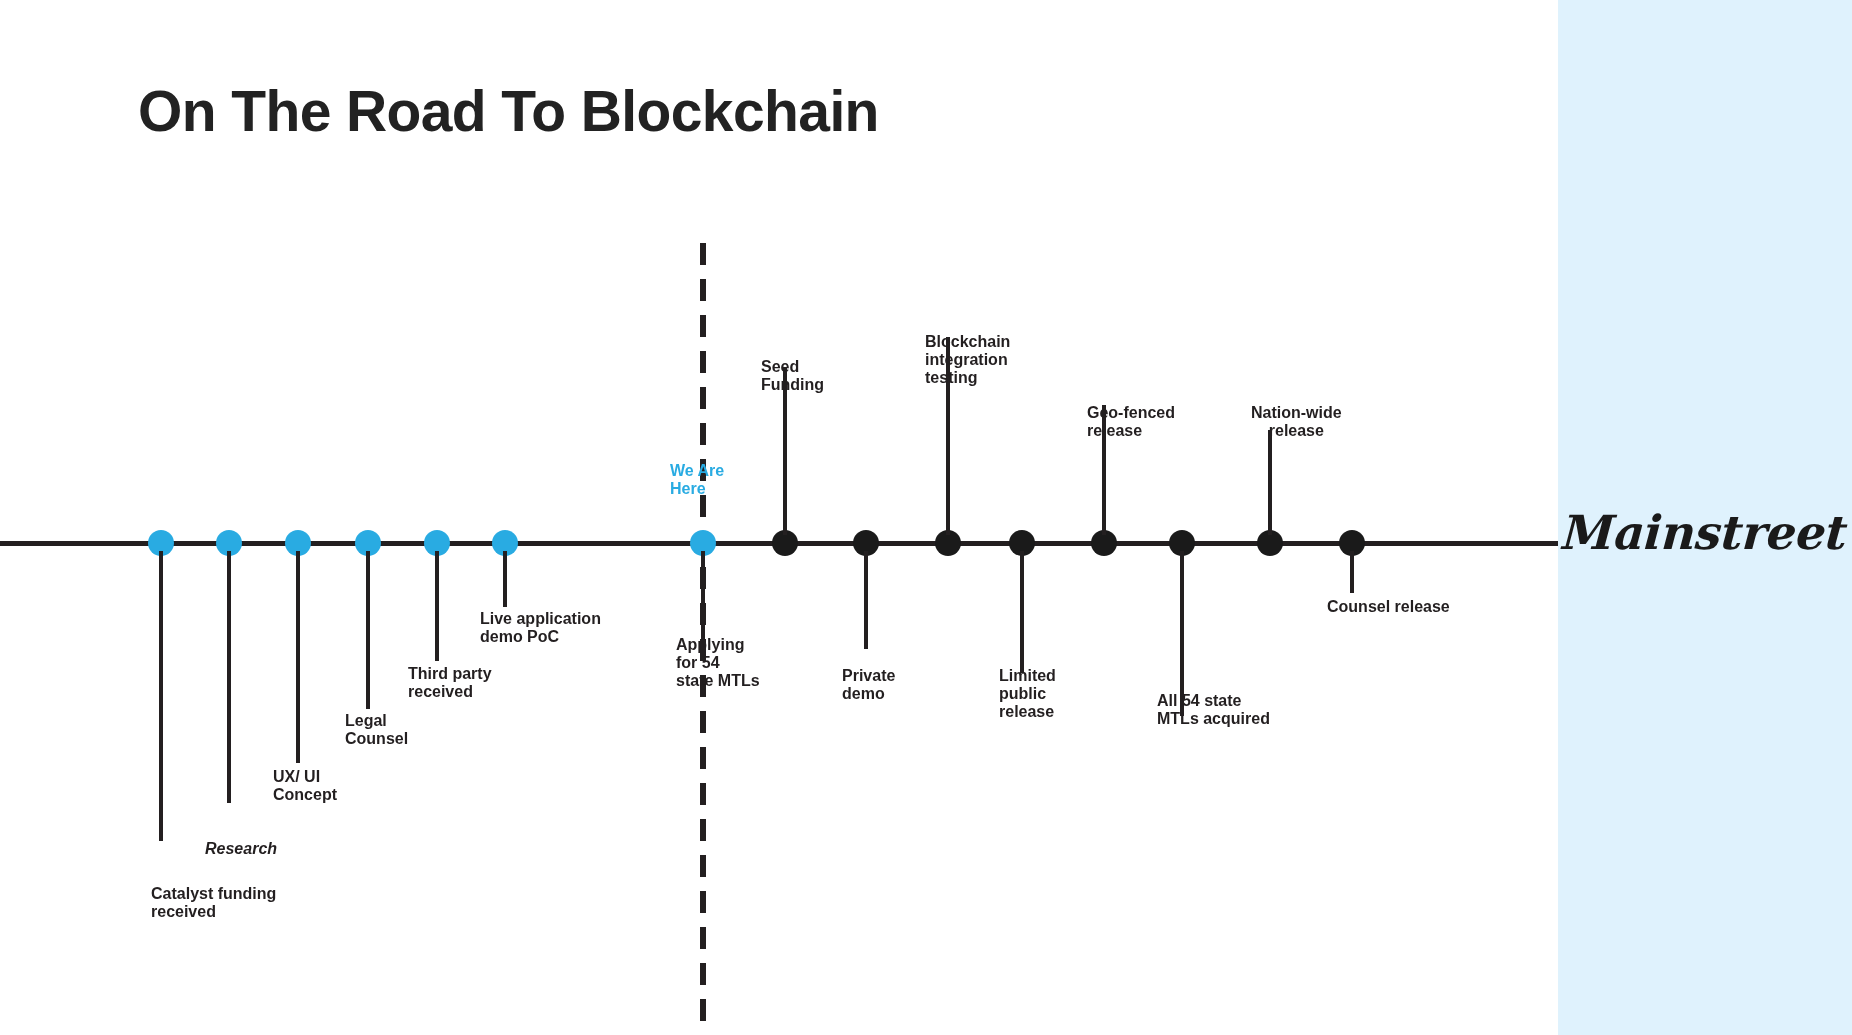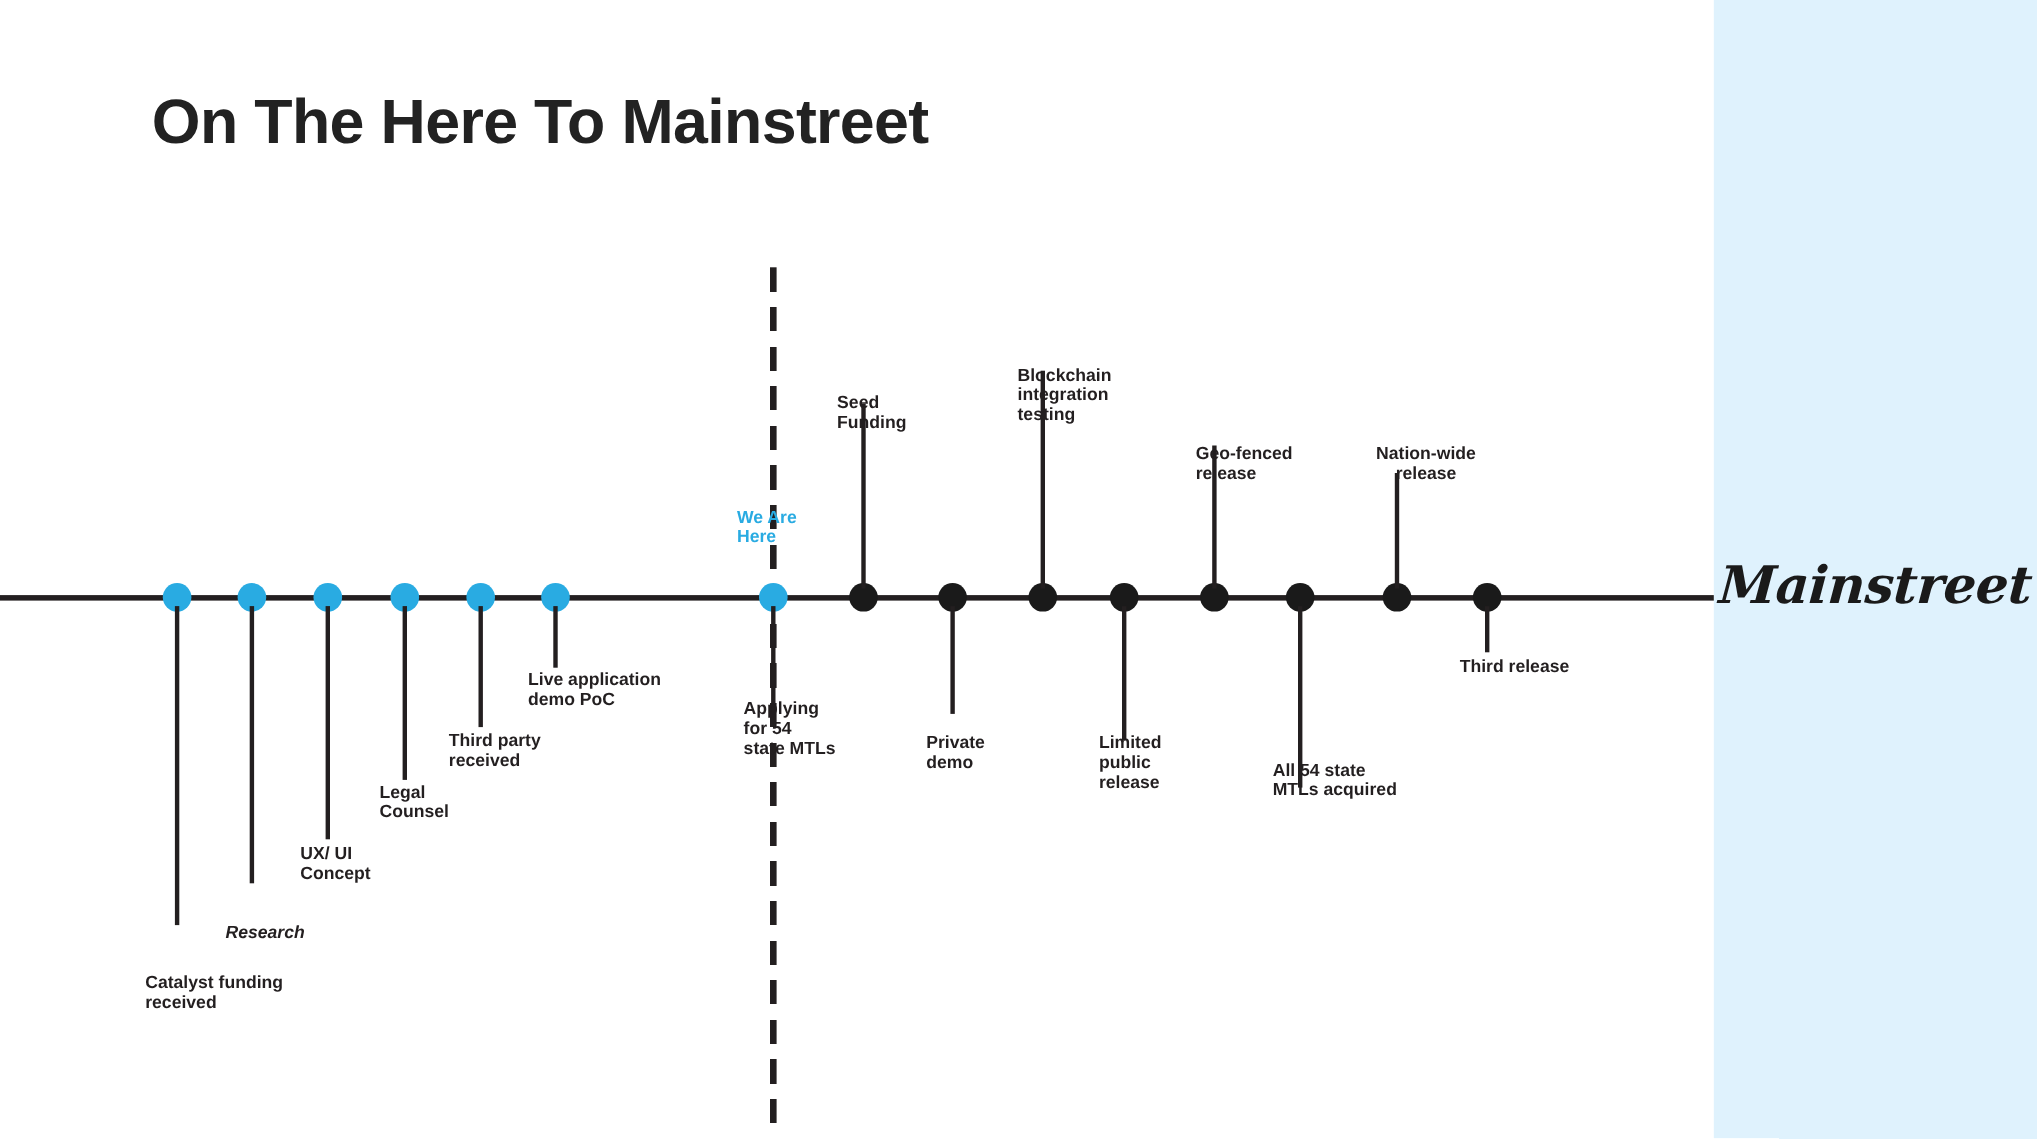--- a/index.html
+++ b/index.html
@@ -121,21 +121,21 @@
 </style>
 </head>
 <body>
 
 <div id="canvas">
 
   <div id="brand-panel">
     <div id="brand-logo">Mainstreet</div>
   </div>
 
-  <div id="page-title">On The Here To Mainstreet</div>
+  <div id="page-title">On The Road To Blockchain</div>
 
   <div id="axis"></div>
 
   <div id="now-dashed-line"></div>
 
   <div id="now-label" class="label accent" style="left:670px; top:462px;">We Are
 Here</div>
 
   <div id="nodes">
       <div class="node" style="left: 161px;">
@@ -193,21 +193,21 @@
       <div class="node" style="left: 1270px;">
         <div class="dot todo"></div>
         <div class="stem up" style="height: 105px;"></div>
       </div>
       <div class="node" style="left: 1352px;">
         <div class="dot todo"></div>
         <div class="stem down" style="height: 42px;"></div>
       </div>
     </div>
 
-<div class="label below" style="left: 132px; top: 885px;">Catalyst funding
+<div class="label below" style="left: 151px; top: 885px;">Catalyst funding
 received</div>
     <div class="label below" style="left: 205px; top: 840px; font-style: italic;">Research</div>
     <div class="label below" style="left: 273px; top: 768px;">UX/ UI
 Concept</div>
     <div class="label below" style="left: 345px; top: 712px;">Legal
 Counsel</div>
     <div class="label below" style="left: 408px; top: 665px;">Third party
 received</div>
     <div class="label below" style="left: 480px; top: 610px;">Live application
 demo PoC</div>
@@ -223,14 +223,14 @@
 testing</div>
     <div class="label below" style="left: 999px; top: 667px;">Limited
 public
 release</div>
     <div class="label above" style="left: 1087px; top: 404px;">Geo-fenced
 release</div>
     <div class="label below" style="left: 1157px; top: 692px;">All 54 state
 MTLs acquired</div>
     <div class="label above" style="left: 1251px; top: 404px; text-align: center;">Nation-wide
 release</div>
-    <div class="label below" style="left: 1327px; top: 598px;">Third release</div>
+    <div class="label below" style="left: 1327px; top: 598px;">Counsel release</div>
   </div>
 
 </body></html>

